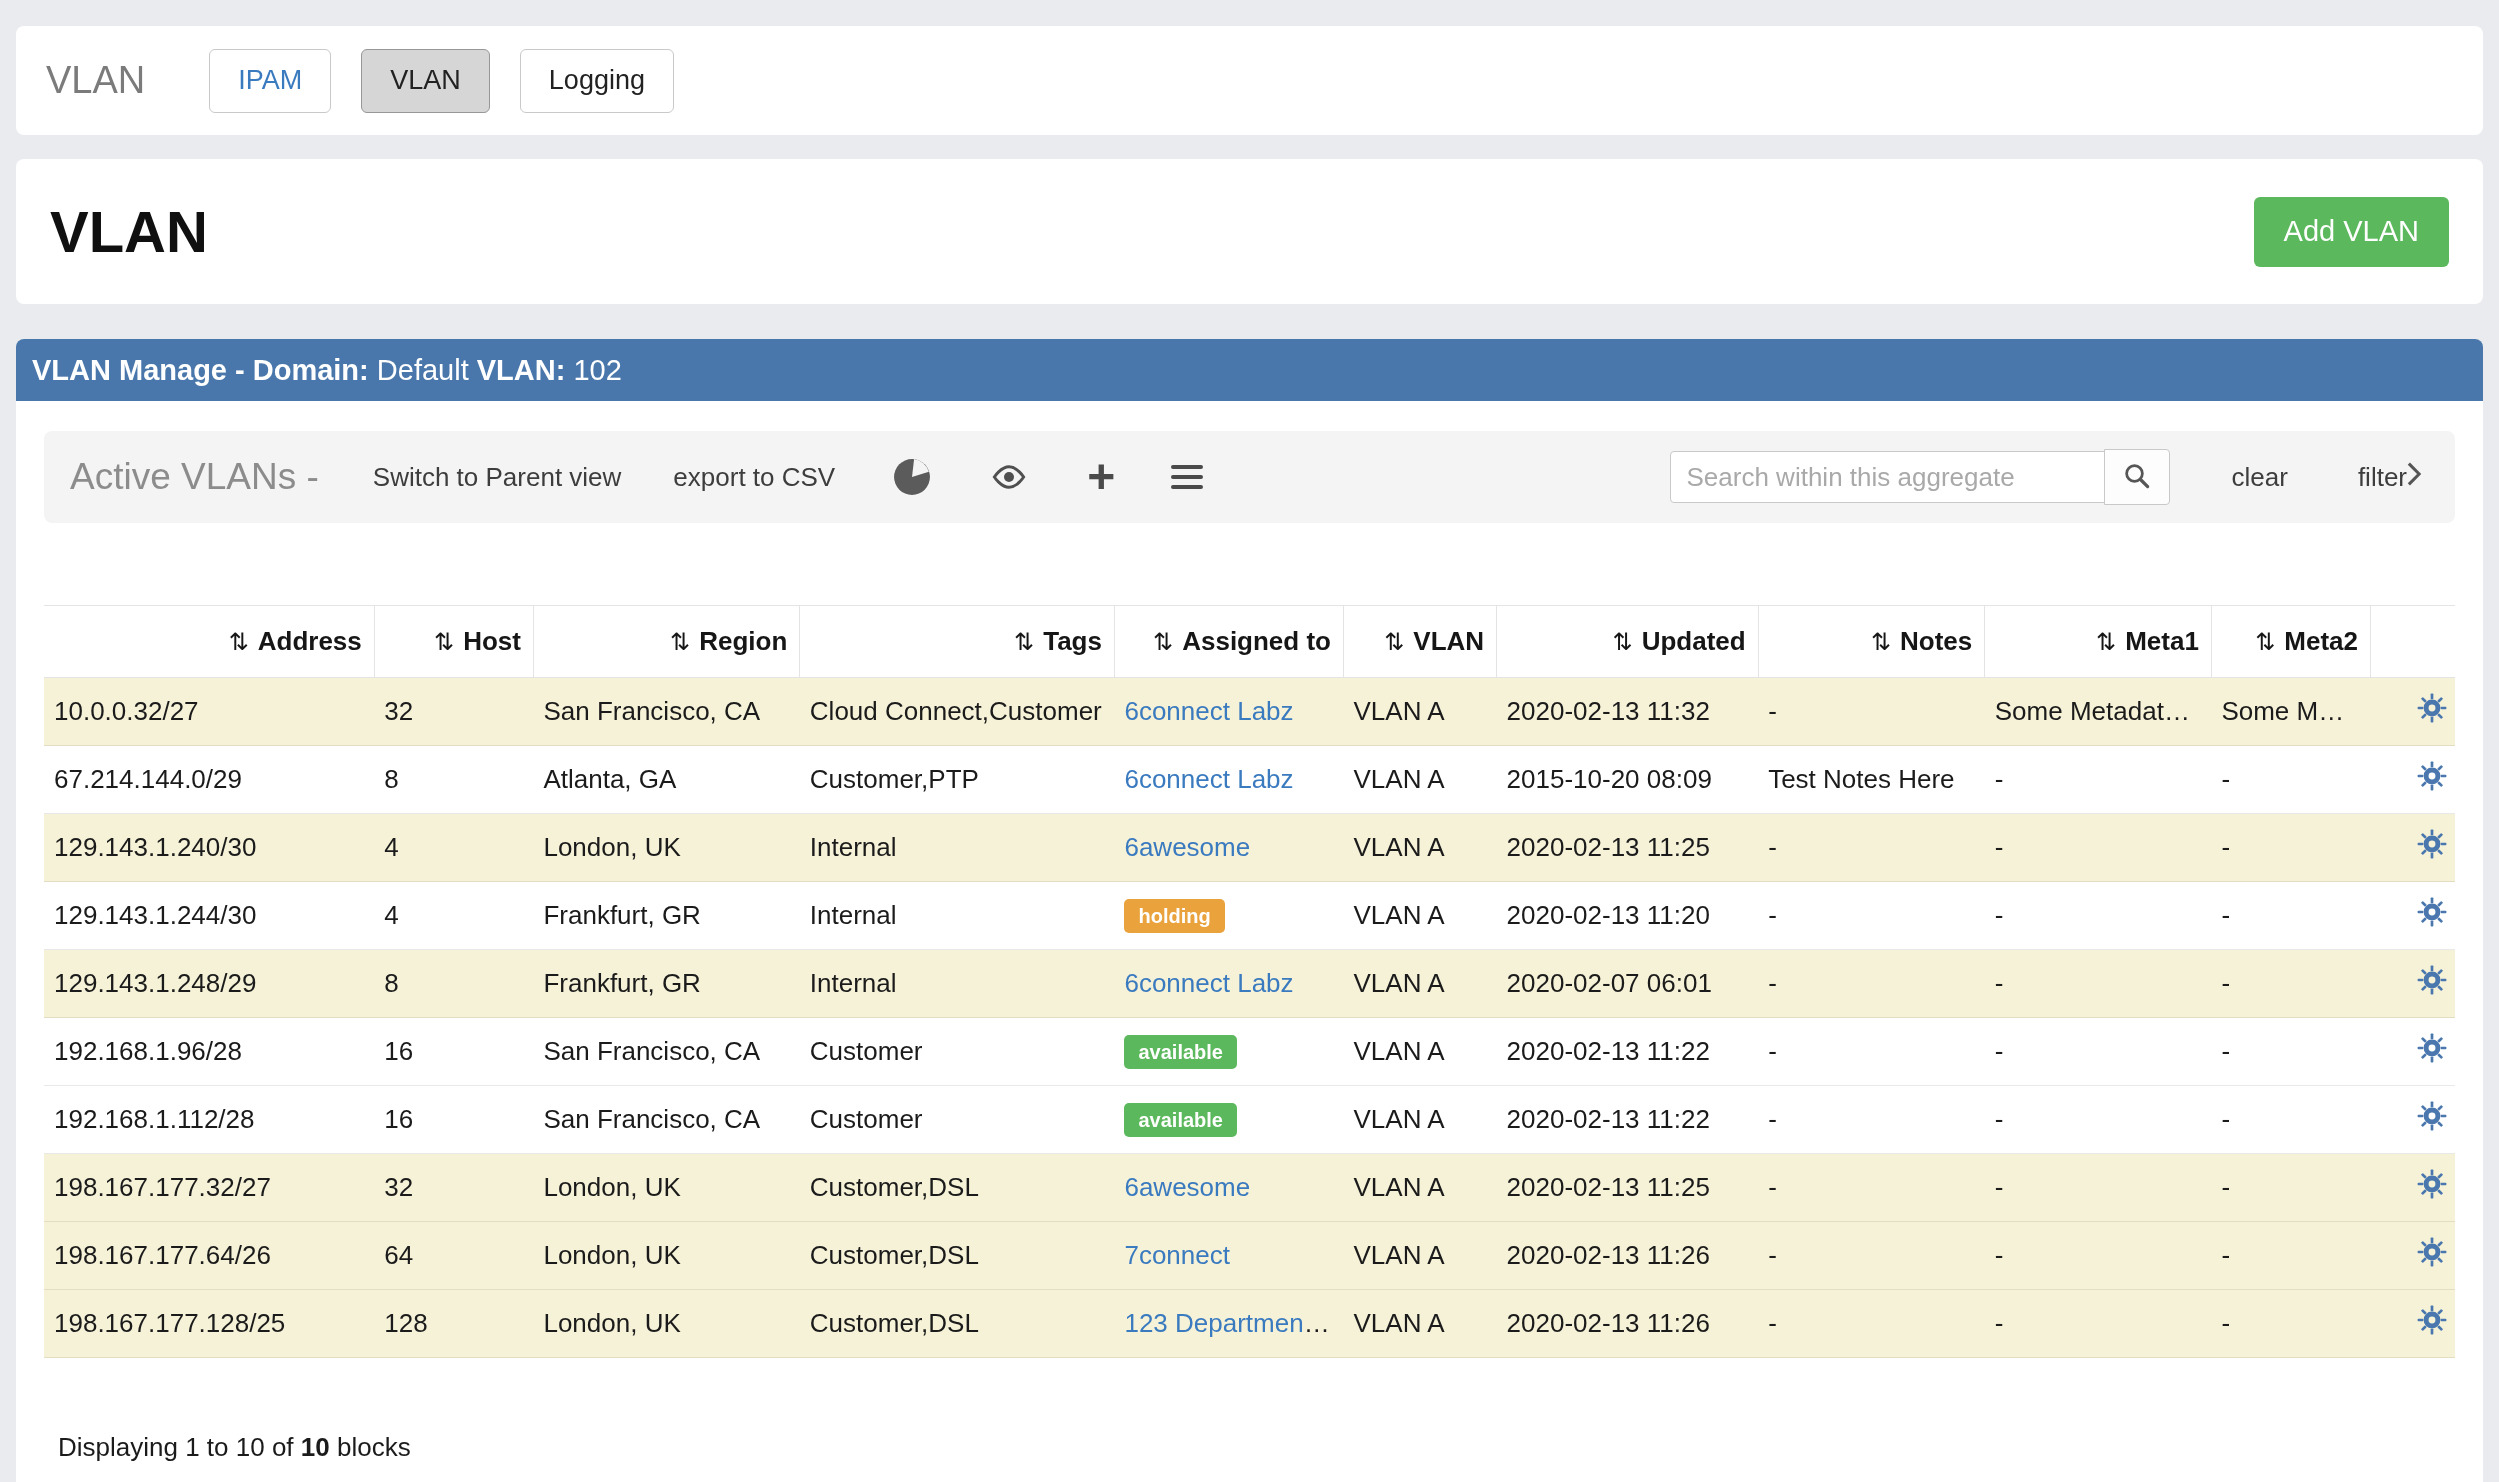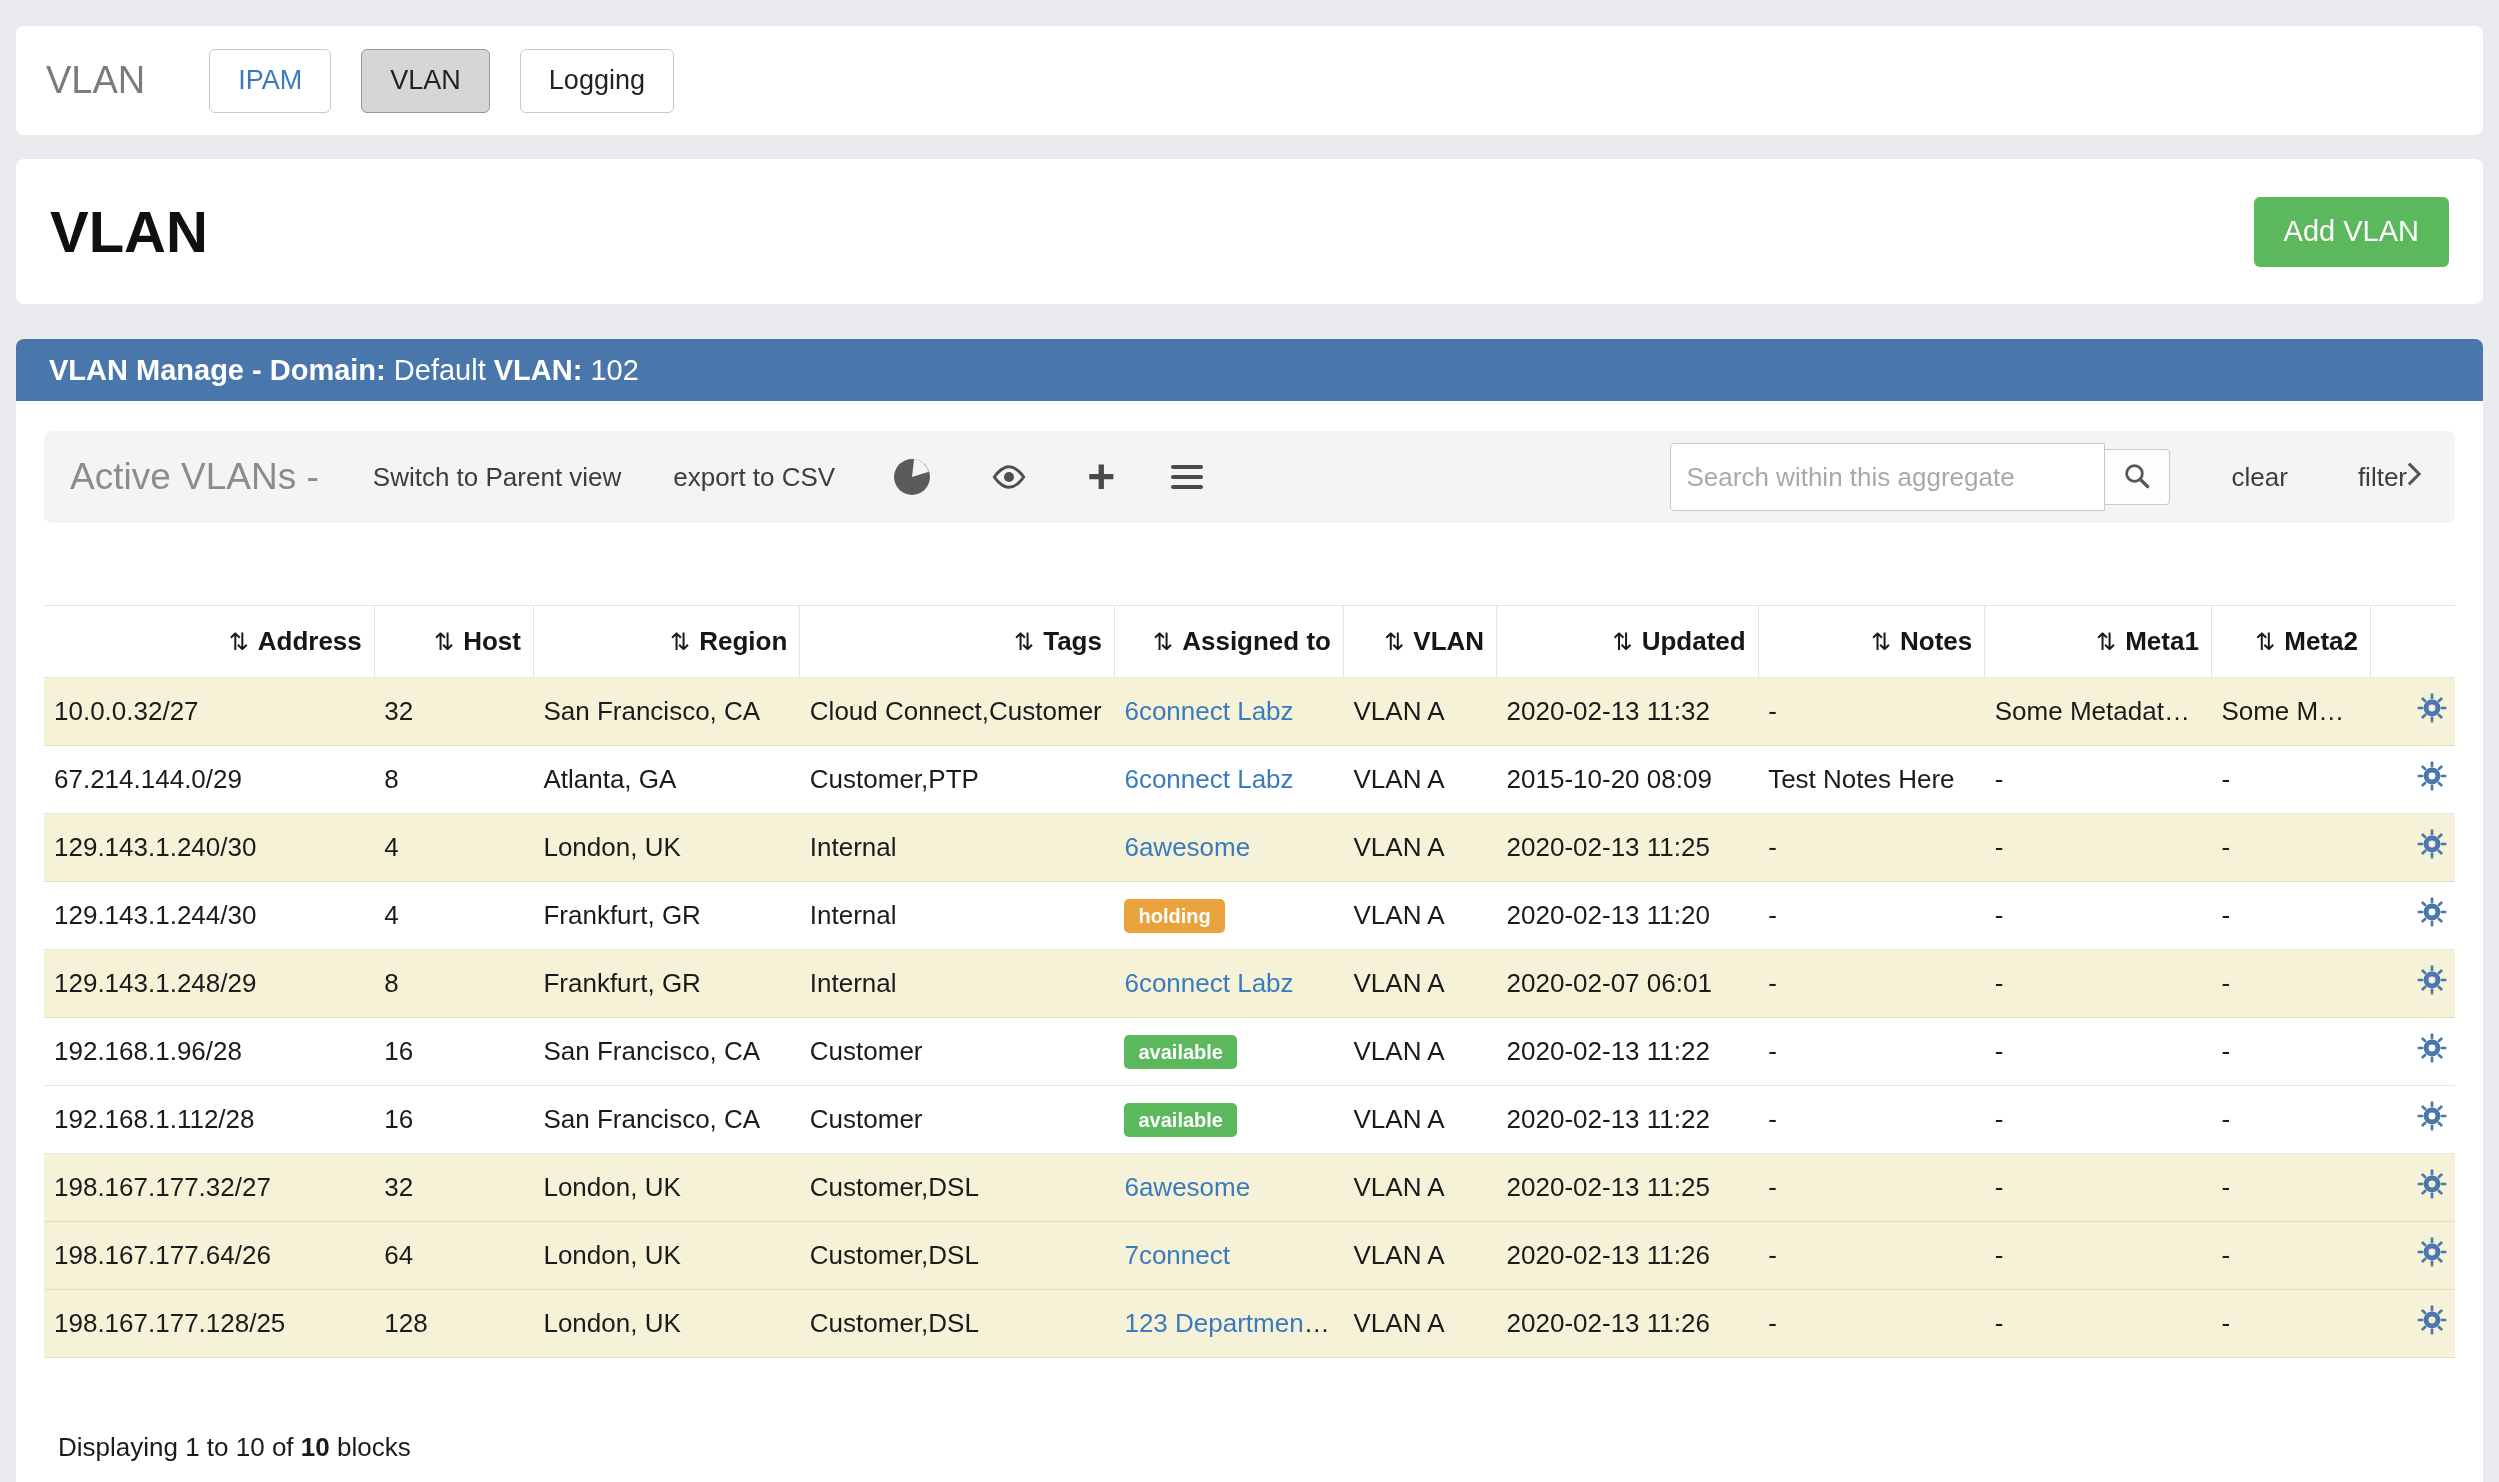--- a/index.html
+++ b/index.html
@@ -63,21 +63,21 @@
   }
   .btn-add-domain { background: #4878ac; }
   .btn-add-vlan { background: #5cb85c; }
 
   
   .panel { margin: 0 16px; background: #fff; border-radius: 8px; min-height: 1134px; }
   .panel-header {
     background: #4a77ab;
     border-radius: 8px 8px 0 0;
     height: 62px; line-height: 62px;
-    padding: 0 33px;
+    padding: 0 16px;
     color: #fff; font-size: 29px;
     white-space: nowrap;
   }
   .bold { font-weight: bold; }
   .panel-body { padding: 30px 28px 0; }
 
   
   .toolbar {
     background: #f4f4f4;
     border-radius: 8px;
@@ -88,21 +88,21 @@
   .active-label { font-size: 37px; color: #8c8c8c; margin-right: 54px; white-space: nowrap; }
   .tool-link { font-size: 26px; color: #3d3d3d; text-decoration: none; margin-right: 52px; white-space: nowrap; cursor: pointer; }
   .tool-icons { display: flex; align-items: center; gap: 56px; margin-left: 6px; }
   .tool-icon { display: inline-flex; align-items: center; justify-content: center; cursor: pointer; }
   .plus::before { content: "+"; font-size: 48px; font-weight: 600; color: #4a4a4a; line-height: 1; }
   .burger { display: inline-flex; flex-direction: column; gap: 6px; }
   .burger i { display: block; width: 32px; height: 4px; background: #4a4a4a; border-radius: 2px; }
 
   .search-group { margin-left: auto; display: flex; align-items: center; }
   .search-input {
-    width: 435px; height: 68px;
+    width: 435px; height: 52px;
     border: 1px solid #c9c9c9; border-radius: 4px 0 0 4px;
     padding: 0 16px;
     font-family: inherit; font-size: 26px; color: #333; background: #fff;
   }
   .search-input::placeholder { color: #a9a9a9; }
   .search-btn {
     width: 66px; height: 56px; margin-left: -1px;
     background: #fdfdfd; border: 1px solid #c9c9c9; border-radius: 0 4px 4px 0;
     display: flex; align-items: center; justify-content: center;
     cursor: pointer;

